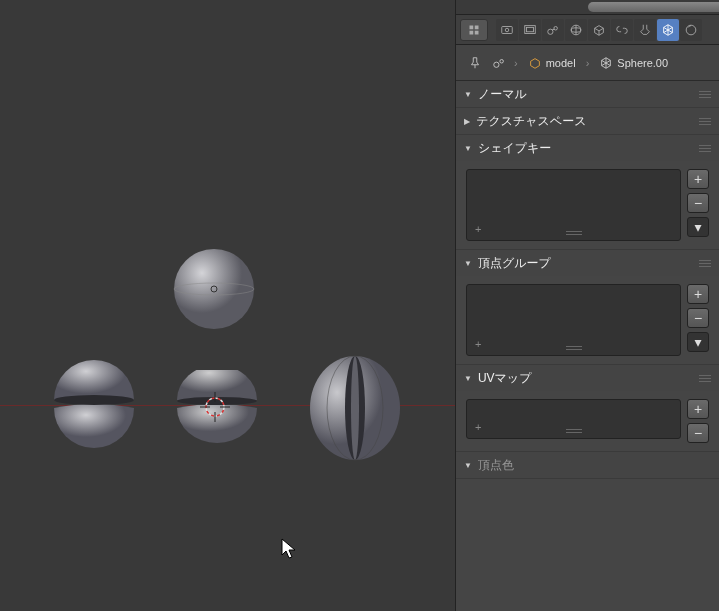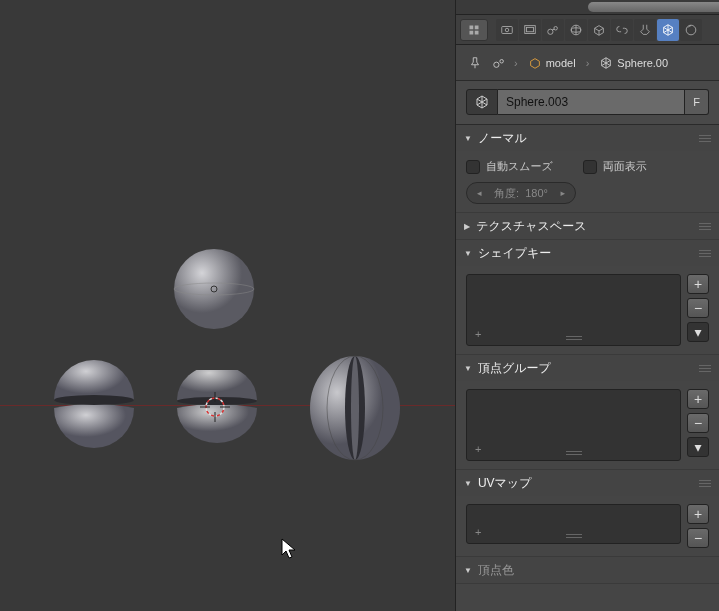--- a/index.html
+++ b/index.html
@@ -210,60 +210,30 @@
     </div>
     <span class="bc-caret">›</span>
     <div class="bc-part">
       <svg viewBox="0 0 16 16">
           <path d="M8 2 L13 5 L13 11 L8 14 L3 11 L3 5 Z M8 2 L8 14 M3 5 L13 11 M13 5 L3 11" stroke="#ccc"></path>
         </svg>
       <span>Sphere.00</span>
     </div>
   </div>
 
-  <div class="name-row">
-    <div class="name-select">
-      <svg width="16" height="16" viewBox="0 0 16 16">
-          <path d="M8 2 L13 5 L13 11 L8 14 L3 11 L3 5 Z M8 2 L8 14 M3 5 L13 11 M13 5 L3 11" stroke="#ccc"></path>
-        </svg>
-    </div>
-    <div class="name-input">
-        <span>Sphere.003</span>
-      </div>
-    <div class="name-f">
-        <span>F</span>
-      </div>
-  </div>
 
   <div class="panel">
     <div class="panel-header">
       <span class="tri">▼</span>
       <span>ノーマル</span>
       <div class="grip">
           <span></span>
           <span></span>
           <span></span>
         </div>
-    </div>
-    <div class="panel-body">
-      <div class="checkbox-row">
-        <div class="check">
-          <div class="checkbx"></div>
-          <span>自動スムーズ</span>
-        </div>
-        <div class="check">
-          <div class="checkbx"></div>
-          <span>両面表示</span>
-        </div>
-      </div>
-      <div class="slider">
-        <span class="ar">◂</span>
-        <span><span>角度:</span>&nbsp;&nbsp;<span>180°</span></span>
-        <span class="ar">▸</span>
-      </div>
     </div>
   </div>
 
   <div class="panel">
     <div class="panel-header">
       <span class="tri">▶</span>
       <span>テクスチャスペース</span>
       <div class="grip">
           <span></span>
           <span></span>

